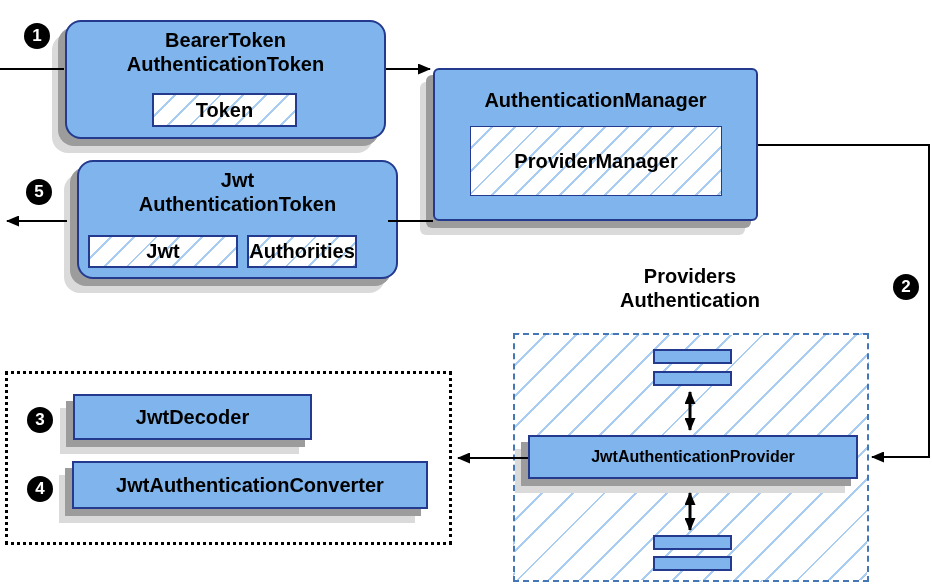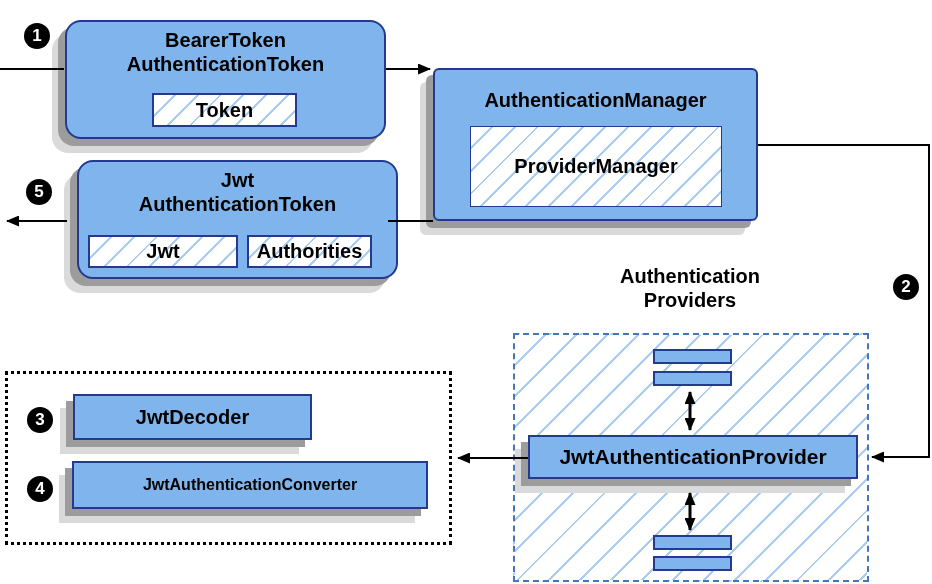--- a/index.html
+++ b/index.html
@@ -70,61 +70,61 @@
       <div>BearerToken</div>
       <div>AuthenticationToken</div>
     </div>
     <div class="chip" style="left:85px;top:71px;width:145px;height:34px;">
       <span>Token</span>
     </div>
   </div>
 
   <div class="node z2" style="left:433px;top:68px;width:325px;height:153px;border-radius:6px;">
     <div class="node-title" style="top:18px;">AuthenticationManager</div>
-    <div class="chip chip-thin" style="left:35px;top:56px;width:252px;height:81px;">
+    <div class="chip chip-thin" style="left:35px;top:56px;width:252px;height:70px;">
       <span>ProviderManager</span>
     </div>
   </div>
 
   <div class="node rounded z2" style="left:77px;top:160px;width:321px;height:119px;">
     <div class="node-title" style="top:6px;">
       <div>Jwt</div>
       <div>AuthenticationToken</div>
     </div>
     <div class="chip" style="left:9px;top:73px;width:150px;height:33px;">
       <span>Jwt</span>
     </div>
-    <div class="chip" style="left:168px;top:73px;width:125px;height:33px;">
+    <div class="chip" style="left:168px;top:73px;width:110px;height:33px;">
       <span>Authorities</span>
     </div>
   </div>
 
   <div class="heading" style="left:540px;top:264px;width:300px;">
+    <div>Providers</div>
     <div>Authentication</div>
-    <div>Providers</div>
   </div>
 
   <div class="dashed-box" style="left:513px;top:333px;width:356px;height:249px;"></div>
 
   <div class="bar" style="left:653px;top:349px;width:79px;height:15px;"></div>
   <div class="bar" style="left:653px;top:371px;width:79px;height:15px;"></div>
   <div class="bar" style="left:653px;top:535px;width:79px;height:15px;"></div>
   <div class="bar" style="left:653px;top:556px;width:79px;height:15px;"></div>
 
-  <div class="node center-text z3" style="left:528px;top:435px;width:330px;height:44px;font-size:21px;">
+  <div class="node center-text z3" style="left:528px;top:435px;width:330px;height:44px;font-size:16px;">
     <span>JwtAuthenticationProvider</span>
   </div>
 
   <div class="dotted-box" style="left:5px;top:371px;width:447px;height:174px;"></div>
 
   <div class="node center-text z2" style="left:73px;top:394px;width:239px;height:46px;font-size:20px;text-align:center;">
     <span>JwtDecoder</span>
   </div>
 
-  <div class="node center-text z2" style="left:72px;top:461px;width:356px;height:48px;font-size:16px;">
+  <div class="node center-text z2" style="left:72px;top:461px;width:356px;height:48px;font-size:20px;">
     <span>JwtAuthenticationConverter</span>
   </div>
 
   <svg id="wires" width="932" height="584" viewBox="0 0 932 584">
     <defs>
       <marker id="ah" markerWidth="13" markerHeight="11" refX="12" refY="5.5" orient="auto-start-reverse" markerUnits="userSpaceOnUse">
         <path d="M0,0 L13,5.5 L0,11 z" fill="#000"></path>
       </marker>
     </defs>
 

